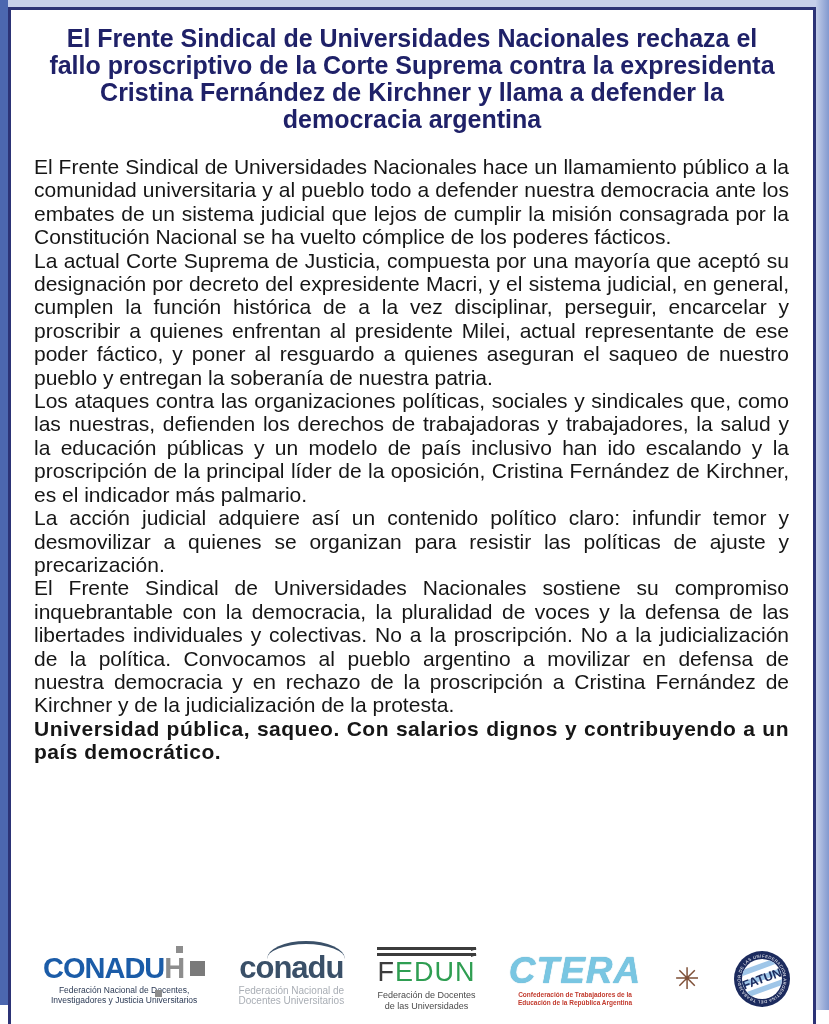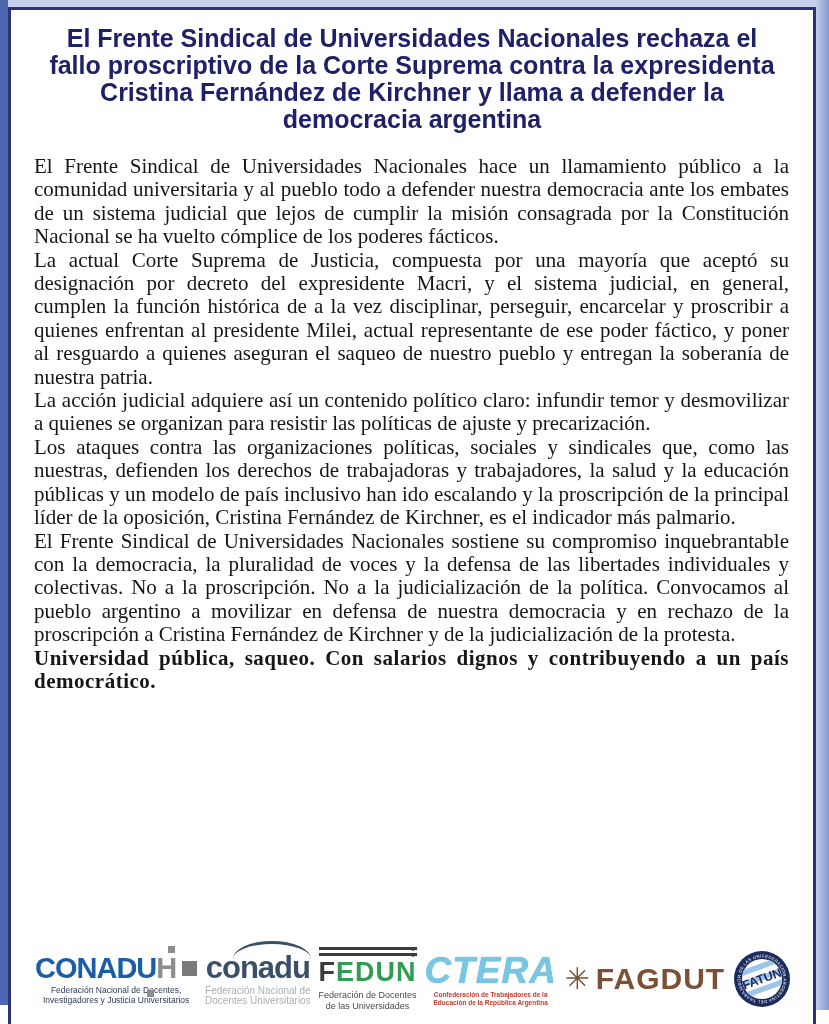--- a/index.html
+++ b/index.html
@@ -43,29 +43,28 @@
     font-weight: bold;
     color: #1f2168;
   }
 
   .body-text {
     padding: 0 24px 0 23px;
     color: #161616;
     font-size: 21px;
     line-height: 23.4px;
     text-align: justify;
-    font-family: Liberation Serif, serif;
   }
   .body-text p { text-align: justify; }
   .body-text p.closing { font-weight: bold; letter-spacing: 0.5px; }
 
   
   .footer {
     position: absolute;
-    left: 0; right: 0; bottom: 8px;
+    left: 8px; right: 0; bottom: 8px;
     height: 74px;
     display: flex;
     align-items: center;
     justify-content: space-between;
     padding: 0 22px 0 24px;
   }
   .logo { display: flex; flex-direction: column; align-items: center; }
 
   
   .conaduh-row { position: relative; display: flex; align-items: flex-end; line-height: 1; }
@@ -81,21 +80,21 @@
   .conadu-arc { position: absolute; top: -11px; left: 28px; width: 78px; height: 18px;
     border-top: 3px solid #3a5068; border-radius: 50% 50% 0 0 / 100% 100% 0 0; }
   .conadu-main { font-size: 31px; font-weight: bold; color: #3a5068; letter-spacing: -1px; line-height: 1; }
   .conadu-sub { margin-top: 3px; font-size: 10px; line-height: 10px; color: #a9aeb5; text-align: right; align-self: flex-end; }
 
   
   .fedun-bars { width: 100%; }
   .fedun-bar { height: 3px; background: #3c3c3c; margin-bottom: 3px; position: relative; }
   .fedun-bar:after { content: ""; position: absolute; right: -1px; top: 0; border-left: 6px solid #3c3c3c;
     border-top: 2px solid transparent; border-bottom: 2px solid transparent; }
-  .fedun-main { font-size: 27px; font-weight: bold; line-height: 1; letter-spacing: 1px; }
+  .fedun-main { font-size: 27px; font-weight: normal; line-height: 1; letter-spacing: 1px; }
   .fedun-f { color: #3c3c3c; }
   .fedun-rest { color: #2f9e52; }
   .fedun-sub { margin-top: 4px; font-size: 9px; line-height: 11px; color: #4a4a4a; text-align: center; align-self: flex-start; }
 
   
   .ctera-main { font-size: 37px; font-weight: bold; font-style: italic; color: #79c6e2; line-height: 1;
     text-shadow: 0 0 1px #3f9cbd; letter-spacing: 1px; }
   .ctera-sub { margin-top: 2px; font-size: 6.5px; line-height: 7.5px; color: #c23b2e; text-align: center; font-weight: bold; }
 
   
@@ -113,22 +112,22 @@
   <div class="strip-left"></div>
   <div class="strip-right"></div>
 
   <div class="sheet">
 
     <h1 class="title">El Frente Sindical de Universidades Nacionales rechaza el fallo proscriptivo de la Corte Suprema contra la expresidenta Cristina Fernández de Kirchner y llama a defender la democracia argentina</h1>
 
     <div class="body-text">
       <p>El Frente Sindical de Universidades Nacionales hace un llamamiento público a la comunidad universitaria y al pueblo todo a defender nuestra democracia ante los embates de un sistema judicial que lejos de cumplir la misión consagrada por la Constitución Nacional se ha vuelto cómplice de los poderes fácticos.</p>
       <p>La actual Corte Suprema de Justicia, compuesta por una mayoría que aceptó su designación por decreto del expresidente Macri, y el sistema judicial, en general, cumplen la función histórica de a la vez disciplinar, perseguir, encarcelar y proscribir a quienes enfrentan al presidente Milei, actual representante de ese poder fáctico, y poner al resguardo a quienes aseguran el saqueo de nuestro pueblo y entregan la soberanía de nuestra patria.</p>
+      <p>Los ataques contra las organizaciones políticas, sociales y sindicales que, como las nuestras, defienden los derechos de trabajadoras y trabajadores, la salud y la educación públicas y un modelo de país inclusivo han ido escalando y la proscripción de la principal líder de la oposición, Cristina Fernández de Kirchner, es el indicador más palmario.</p>
       <p>La acción judicial adquiere así un contenido político claro: infundir temor y desmovilizar a quienes se organizan para resistir las políticas de ajuste y precarización.</p>
-      <p>Los ataques contra las organizaciones políticas, sociales y sindicales que, como las nuestras, defienden los derechos de trabajadoras y trabajadores, la salud y la educación públicas y un modelo de país inclusivo han ido escalando y la proscripción de la principal líder de la oposición, Cristina Fernández de Kirchner, es el indicador más palmario.</p>
       <p>El Frente Sindical de Universidades Nacionales sostiene su compromiso inquebrantable con la democracia, la pluralidad de voces y la defensa de las libertades individuales y colectivas. No a la proscripción. No a la judicialización de la política. Convocamos al pueblo argentino a movilizar en defensa de nuestra democracia y en rechazo de la proscripción a Cristina Fernández de Kirchner y de la judicialización de la protesta.</p>
       <p class="closing">Universidad pública, saqueo. Con salarios dignos y contribuyendo a un país democrático.</p>
     </div>
 
     <div class="footer">
 
       <div class="logo">
         <div class="conaduh-row">
           <span class="conaduh-main">CONADU</span>
             <span class="conaduh-h"><span>H</span><span class="conaduh-sq-a"></span><span class="conaduh-sq-c"></span></span>
@@ -165,21 +164,20 @@
         <span class="ctera-main">CTERA</span>
         <div class="ctera-sub">
           <div>Confederación de Trabajadores de la</div>
           <div>Educación de la República Argentina</div>
         </div>
       </div>
 
       <div class="logo">
         <div class="fagdut-row">
           <span class="fagdut-sym">✳</span>
-          <span class="fagdut-main">FAGDUT</span>
         </div>
       </div>
 
       <div class="fatun-wrap">
         <svg width="58" height="58" viewBox="0 0 58 58">
           <defs>
             <clipPath id="fatun-inner">
                 <circle cx="29" cy="29" r="20"></circle>
               </clipPath>
             <path id="fatun-ring" d="M29,7.5 a21.5,21.5 0 1,1 -0.02,0"></path>

